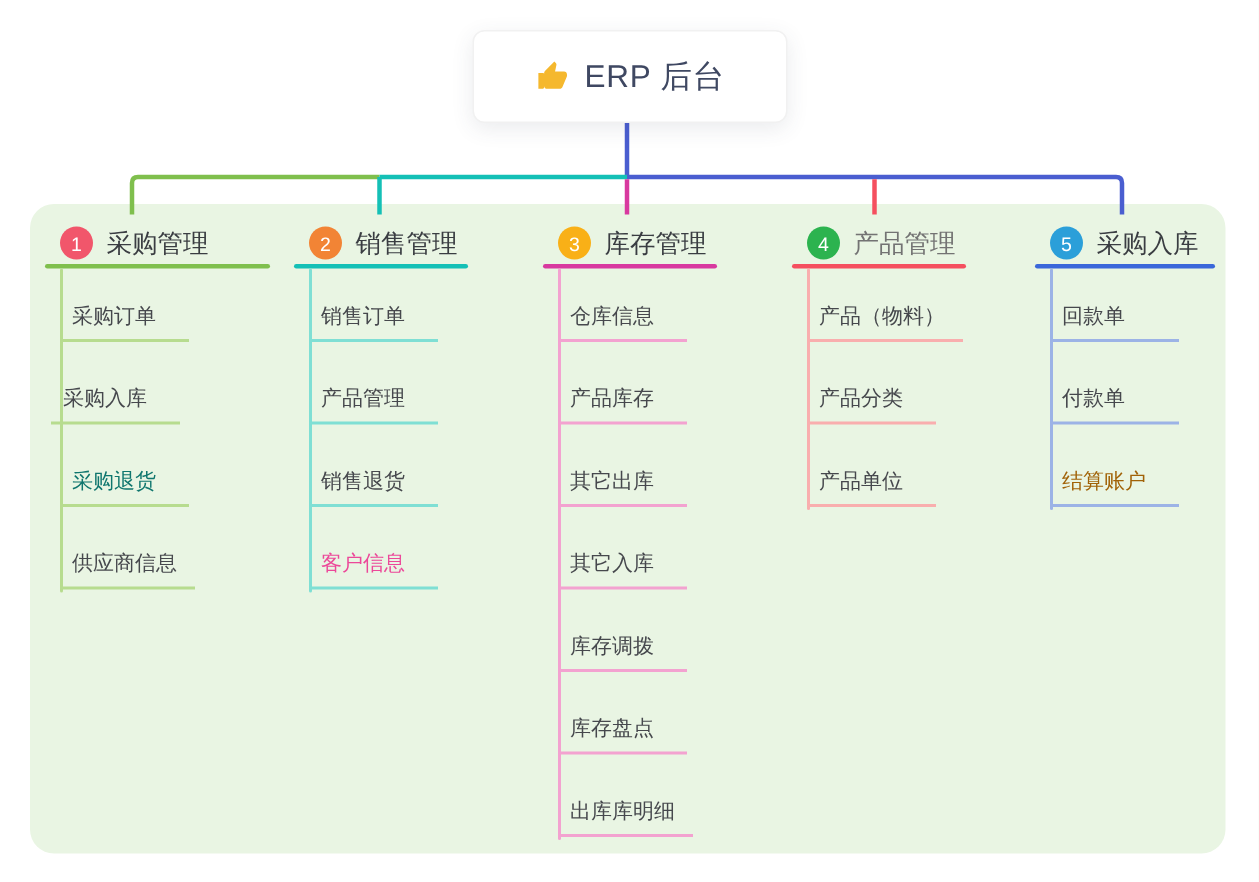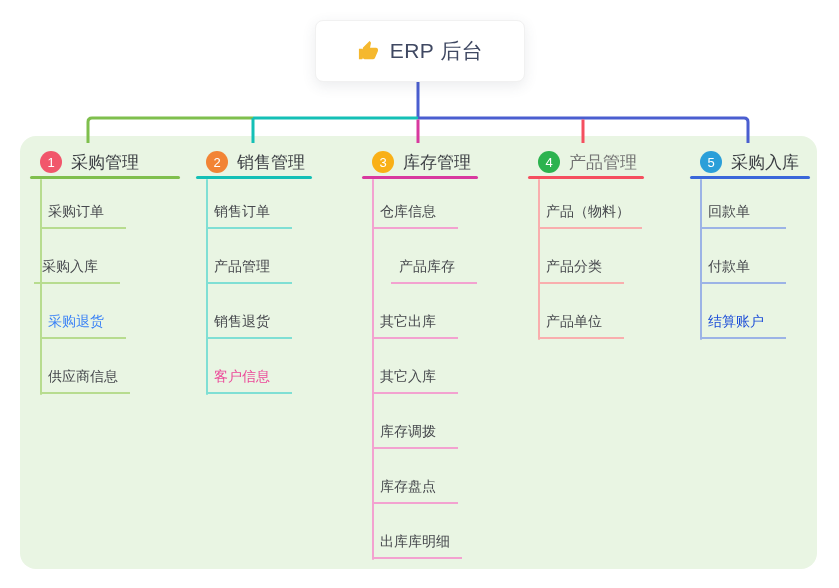--- a/index.html
+++ b/index.html
@@ -90,40 +90,40 @@
 
   <div id="branches">
       <div class="branch-header" style="left: 40px; top: 148px;">
         <span class="badge" style="background: rgb(241, 86, 107); color: rgb(255, 255, 255);">1</span>
         <span class="branch-label" style="color: rgb(58, 61, 66);">采购管理</span>
       </div>
       <div class="h-underline" style="left: 30px; top: 176px; width: 150px; background: rgb(127, 191, 77);"></div>
       <div class="spine" style="left: 40px; top: 179px; height: 216px; background: rgb(183, 220, 143);"></div>
       <div class="child-node" style="left: 40px; top: 202px; border-bottom-color: rgb(183, 220, 143);"><span class="child-label" style="color: rgb(70, 72, 77);">采购订单</span></div>
       <div class="child-node" style="left: 34px; top: 257px; border-bottom-color: rgb(183, 220, 143);"><span class="child-label" style="color: rgb(70, 72, 77);">采购入库</span></div>
-      <div class="child-node" style="left: 40px; top: 312px; border-bottom-color: rgb(183, 220, 143);"><span class="child-label" style="color: #3b82f6;">采购退货</span></div>
+      <div class="child-node" style="left: 40px; top: 312px; border-bottom-color: rgb(183, 220, 143);"><span class="child-label" style="color: #0f766e;">采购退货</span></div>
       <div class="child-node" style="left: 40px; top: 367px; border-bottom-color: rgb(183, 220, 143);"><span class="child-label" style="color: rgb(70, 72, 77);">供应商信息</span></div>
       <div class="branch-header" style="left: 206px; top: 148px;">
         <span class="badge" style="background: rgb(242, 132, 53); color: rgb(255, 255, 255);">2</span>
         <span class="branch-label" style="color: rgb(58, 61, 66);">销售管理</span>
       </div>
       <div class="h-underline" style="left: 196px; top: 176px; width: 116px; background: rgb(20, 192, 182);"></div>
       <div class="spine" style="left: 206px; top: 179px; height: 216px; background: rgb(127, 223, 212);"></div>
       <div class="child-node" style="left: 206px; top: 202px; border-bottom-color: rgb(127, 223, 212);"><span class="child-label" style="color: rgb(70, 72, 77);">销售订单</span></div>
       <div class="child-node" style="left: 206px; top: 257px; border-bottom-color: rgb(127, 223, 212);"><span class="child-label" style="color: rgb(70, 72, 77);">产品管理</span></div>
       <div class="child-node" style="left: 206px; top: 312px; border-bottom-color: rgb(127, 223, 212);"><span class="child-label" style="color: rgb(70, 72, 77);">销售退货</span></div>
       <div class="child-node" style="left: 206px; top: 367px; border-bottom-color: rgb(127, 223, 212);"><span class="child-label" style="color: #ec4899;">客户信息</span></div>
       <div class="branch-header" style="left: 372px; top: 148px;">
         <span class="badge" style="background: rgb(249, 176, 23); color: rgb(255, 255, 255);">3</span>
         <span class="branch-label" style="color: rgb(58, 61, 66);">库存管理</span>
       </div>
       <div class="h-underline" style="left: 362px; top: 176px; width: 116px; background: rgb(216, 57, 159);"></div>
       <div class="spine" style="left: 372px; top: 179px; height: 381px; background: rgb(243, 162, 208);"></div>
       <div class="child-node" style="left: 372px; top: 202px; border-bottom-color: rgb(243, 162, 208);"><span class="child-label" style="color: rgb(70, 72, 77);">仓库信息</span></div>
-      <div class="child-node" style="left: 372px; top: 257px; border-bottom-color: rgb(243, 162, 208); margin-left: 19px;"><span class="child-label" style="color: rgb(70, 72, 77);">产品库存</span></div>
+      <div class="child-node" style="left: 372px; top: 257px; border-bottom-color: rgb(243, 162, 208);"><span class="child-label" style="color: rgb(70, 72, 77);">产品库存</span></div>
       <div class="child-node" style="left: 372px; top: 312px; border-bottom-color: rgb(243, 162, 208);"><span class="child-label" style="color: rgb(70, 72, 77);">其它出库</span></div>
       <div class="child-node" style="left: 372px; top: 367px; border-bottom-color: rgb(243, 162, 208);"><span class="child-label" style="color: rgb(70, 72, 77);">其它入库</span></div>
       <div class="child-node" style="left: 372px; top: 422px; border-bottom-color: rgb(243, 162, 208);"><span class="child-label" style="color: rgb(70, 72, 77);">库存调拨</span></div>
       <div class="child-node" style="left: 372px; top: 477px; border-bottom-color: rgb(243, 162, 208);"><span class="child-label" style="color: rgb(70, 72, 77);">库存盘点</span></div>
       <div class="child-node" style="left: 372px; top: 532px; border-bottom-color: rgb(243, 162, 208);"><span class="child-label" style="color: rgb(70, 72, 77);">出库库明细</span></div>
       <div class="branch-header" style="left: 538px; top: 148px;">
         <span class="badge" style="background: rgb(44, 179, 79); color: rgb(255, 255, 255);">4</span>
         <span class="branch-label" style="color: #737373;">产品管理</span>
       </div>
       <div class="h-underline" style="left: 528px; top: 176px; width: 116px; background: rgb(245, 79, 95);"></div>
@@ -132,15 +132,15 @@
       <div class="child-node" style="left: 538px; top: 257px; border-bottom-color: rgb(249, 174, 174);"><span class="child-label" style="color: rgb(70, 72, 77);">产品分类</span></div>
       <div class="child-node" style="left: 538px; top: 312px; border-bottom-color: rgb(249, 174, 174);"><span class="child-label" style="color: rgb(70, 72, 77);">产品单位</span></div>
       <div class="branch-header" style="left: 700px; top: 148px;">
         <span class="badge" style="background: rgb(43, 159, 217); color: rgb(255, 255, 255);">5</span>
         <span class="branch-label" style="color: rgb(58, 61, 66);">采购入库</span>
       </div>
       <div class="h-underline" style="left: 690px; top: 176px; width: 120px; background: rgb(58, 103, 218);"></div>
       <div class="spine" style="left: 700px; top: 179px; height: 161px; background: rgb(156, 179, 230);"></div>
       <div class="child-node" style="left: 700px; top: 202px; border-bottom-color: rgb(156, 179, 230);"><span class="child-label" style="color: rgb(70, 72, 77);">回款单</span></div>
       <div class="child-node" style="left: 700px; top: 257px; border-bottom-color: rgb(156, 179, 230);"><span class="child-label" style="color: rgb(70, 72, 77);">付款单</span></div>
-      <div class="child-node" style="left: 700px; top: 312px; border-bottom-color: rgb(156, 179, 230);"><span class="child-label" style="color: #1d4ed8;">结算账户</span></div>
+      <div class="child-node" style="left: 700px; top: 312px; border-bottom-color: rgb(156, 179, 230);"><span class="child-label" style="color: #a16207;">结算账户</span></div>
     </div>
 </div>
 
 </body></html>

